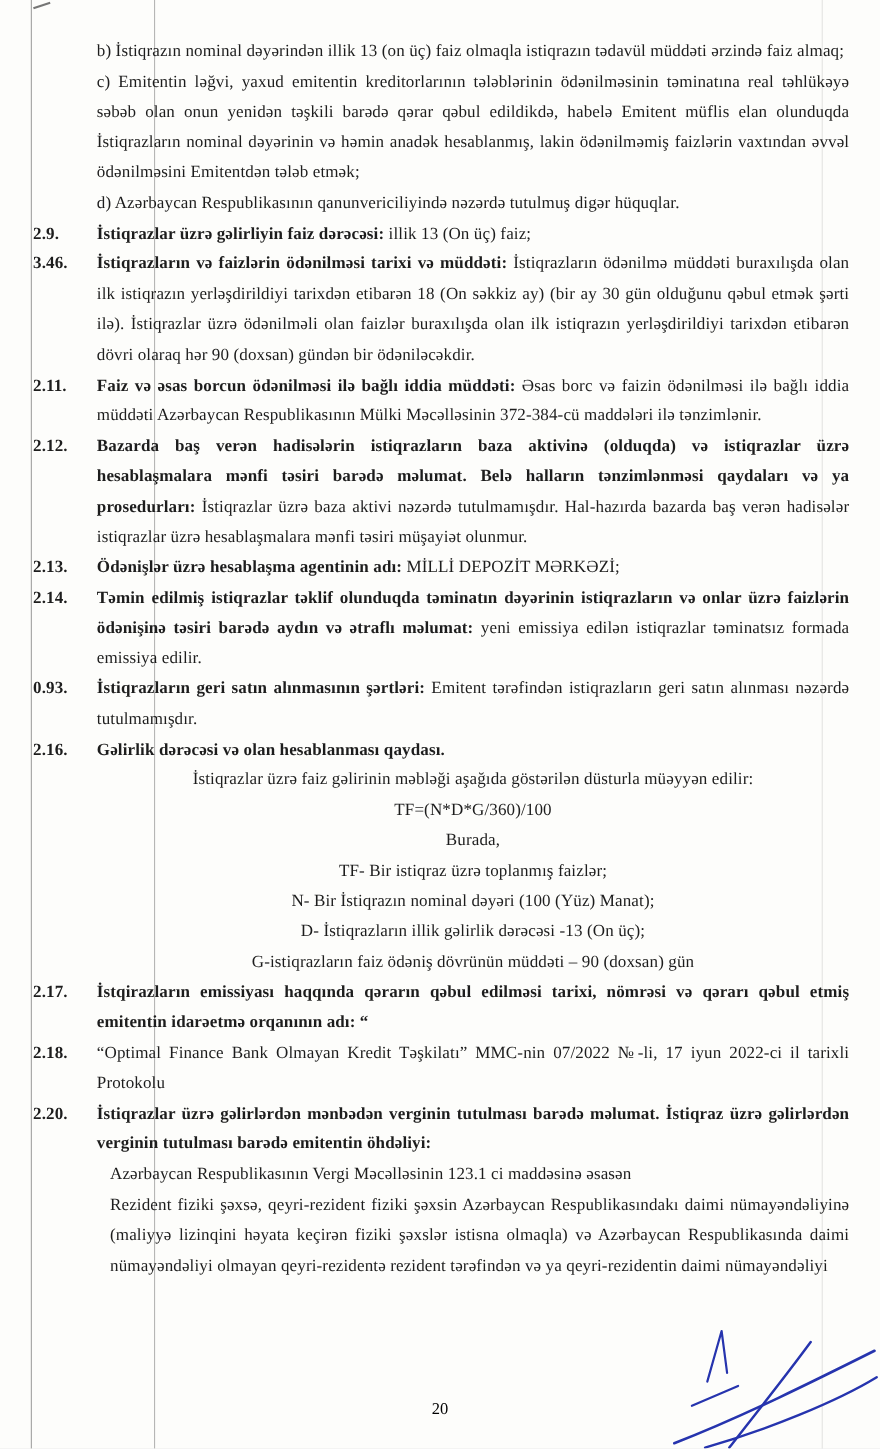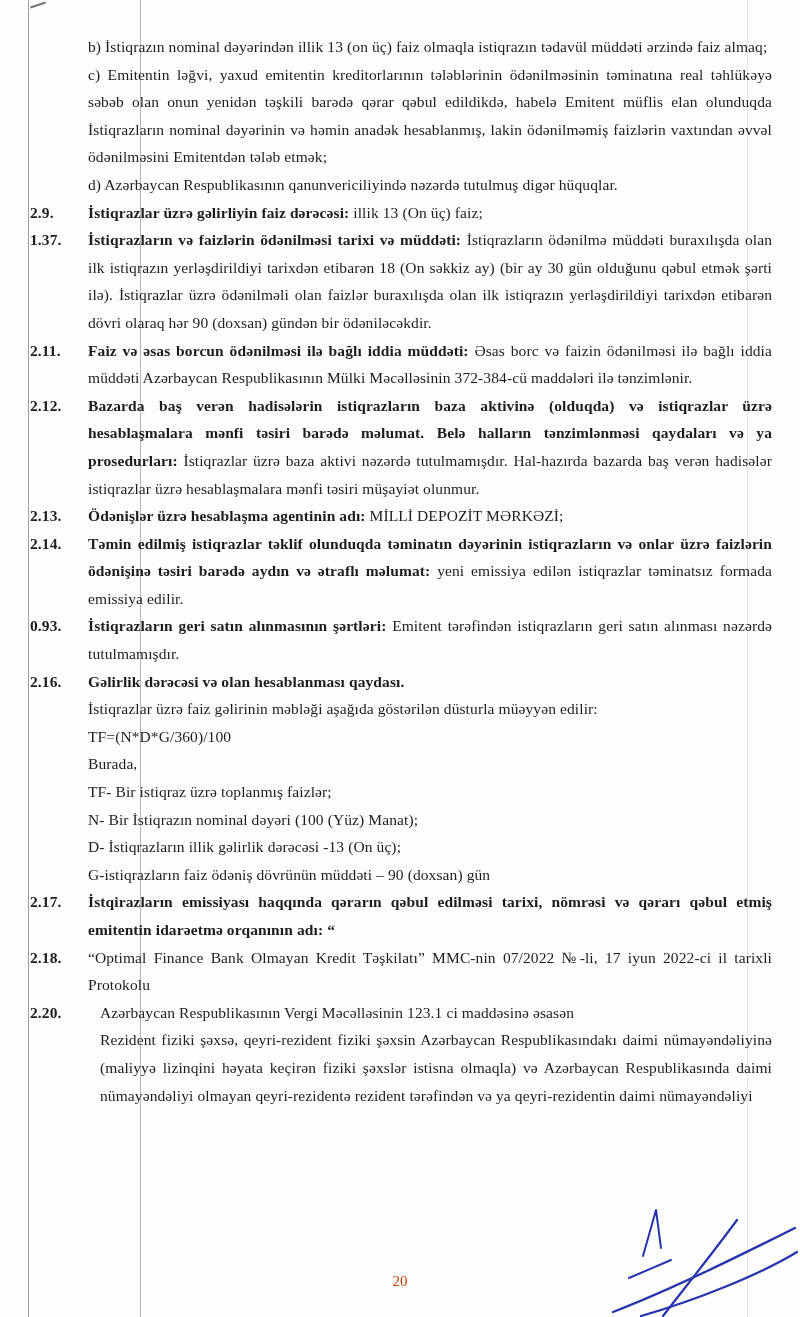--- a/index.html
+++ b/index.html
@@ -17,37 +17,37 @@
     top:33px; left:30px;
     width:742px;
     font-size:15.5px;
     line-height:27.6px;
     letter-spacing:0.1px;
   }
   .item { display:flex; align-items:flex-start; }
   .num  { flex:0 0 58px; font-weight:700; }
   .body { flex:1 1 auto; text-align:justify; min-width:0; }
   .bold { font-weight:700;margin-top:46px; }
-  .lines-left  div { text-align:left; }
+  .lines-left  div { text-align:center; }
   .lines-just  div { text-align:justify;margin-left:12px; }
   .scanline {
     position:absolute; top:0; bottom:0; width:1px;
     pointer-events:none;
   }
   .scanline.l1 { left:28px;  background:rgba(85,85,85,0.55); }
   .scanline.l2 { left:140px; background:rgba(95,95,95,0.45); }
   .scanline.l3 { left:747px; background:rgba(120,120,120,0.18); }
   .corner-mark {
     position:absolute; left:30px; top:4px;
     width:16px; height:2px; background:rgba(60,60,60,0.7);
     transform:rotate(-18deg);
   }
   .pageno {
     position:absolute; left:0; right:0; bottom:27px;
-    text-align:center; font-size:15px; color:#c2410c;
+    text-align:center; font-size:15px; color:#000000;
   }
   .signature {
     position:absolute; right:0; bottom:0;
     width:215px; height:125px;
   }
 </style>
 </head>
 <body>
 
 <div class="page">
@@ -73,21 +73,21 @@
       <span class="num"></span>
       <div class="body"><span>d) Azərbaycan Respublikasının qanunvericiliyində nəzərdə tutulmuş digər hüquqlar.</span></div>
     </section>
 
     <section class="item">
       <span class="num">2.9.</span>
       <div class="body"><span class="bold">İstiqrazlar üzrə gəlirliyin faiz dərəcəsi:</span><span> illik 13 (On üç) faiz;</span></div>
     </section>
 
     <section class="item">
-      <span class="num">1.37.</span>
+      <span class="num">3.46.</span>
       <div class="body"><span class="bold">İstiqrazların və faizlərin ödənilməsi tarixi və müddəti:</span><span> İstiqrazların ödənilmə müddəti buraxılışda olan ilk istiqrazın yerləşdirildiyi tarixdən etibarən 18  (On səkkiz ay) (bir ay 30 gün  olduğunu qəbul etmək şərti ilə). İstiqrazlar üzrə ödənilməli olan faizlər buraxılışda olan ilk istiqrazın yerləşdirildiyi tarixdən etibarən dövri olaraq hər 90 (doxsan) gündən bir ödəniləcəkdir.</span></div>
     </section>
 
     <section class="item">
       <span class="num">2.11.</span>
       <div class="body"><span class="bold">Faiz və əsas borcun ödənilməsi ilə bağlı iddia müddəti:</span><span> Əsas borc və faizin ödənilməsi ilə bağlı iddia müddəti Azərbaycan Respublikasının Mülki Məcəlləsinin 372-384-cü maddələri ilə tənzimlənir.</span></div>
     </section>
 
     <section class="item">
       <span class="num">2.12.</span>
@@ -132,20 +132,21 @@
 
     <section class="item">
       <span class="num">2.18.</span>
       <div class="body"><span>“Optimal Finance Bank Olmayan Kredit Təşkilatı” MMC-nin 07/2022 №-li, 17 iyun 2022-ci il tarixli Protokolu</span></div>
     </section>
 
 
     <section class="item">
       <span class="num">2.20.</span>
       <div class="body">
+        <span class="bold">İstiqrazlar üzrə gəlirlərdən mənbədən verginin tutulması barədə məlumat. İstiqraz üzrə gəlirlərdən verginin tutulması barədə emitentin öhdəliyi:</span>
         <div class="lines-just">
           <div>Azərbaycan Respublikasının Vergi Məcəlləsinin 123.1 ci maddəsinə əsasən</div>
           <div>Rezident fiziki şəxsə, qeyri-rezident fiziki şəxsin Azərbaycan Respublikasındakı daimi nümayəndəliyinə (maliyyə lizinqini həyata keçirən fiziki şəxslər istisna olmaqla) və Azərbaycan Respublikasında daimi nümayəndəliyi olmayan qeyri-rezidentə rezident tərəfindən və ya qeyri-rezidentin daimi nümayəndəliyi</div>
         </div>
       </div>
     </section>
 
   </main>
 
   <div class="pageno">20</div>

